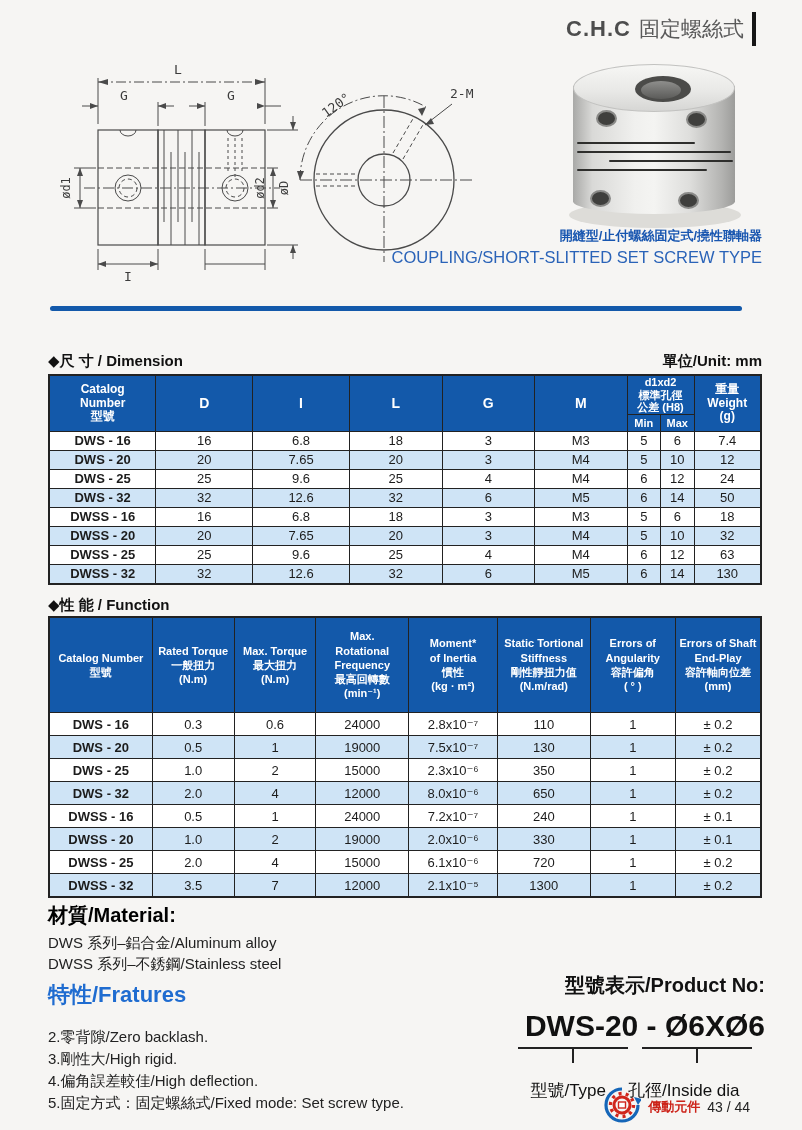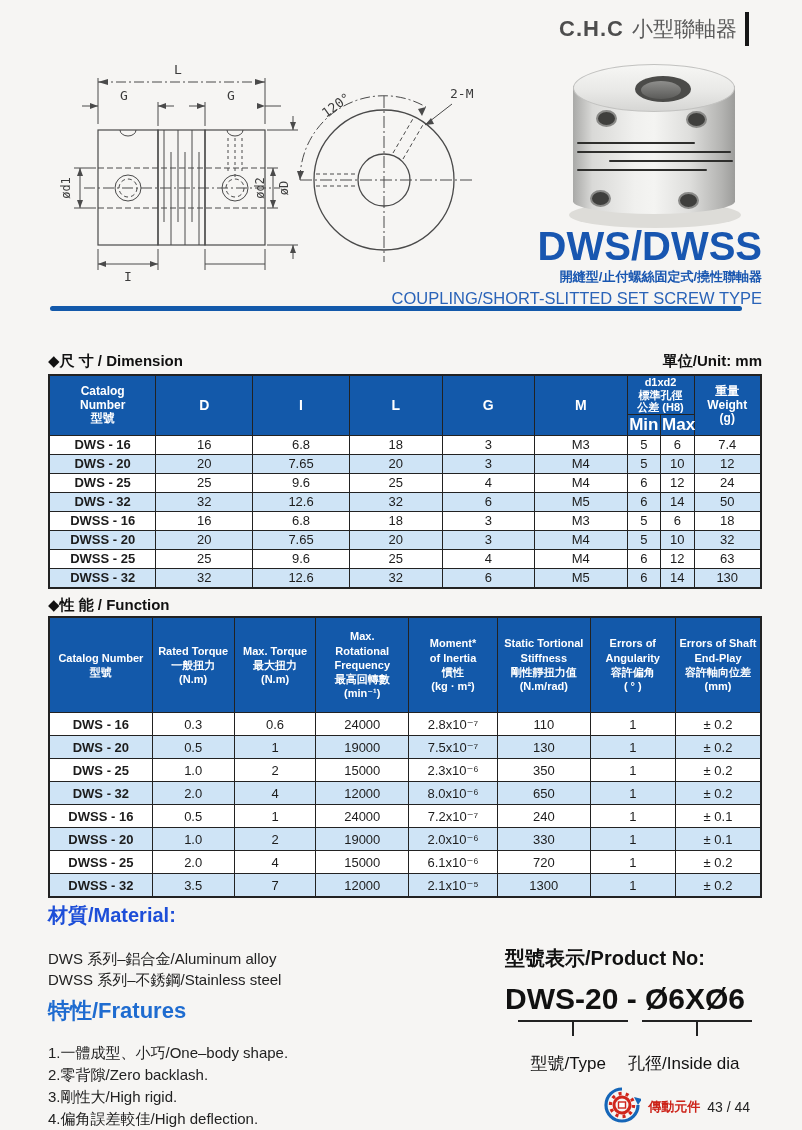--- a/index.html
+++ b/index.html
@@ -3,21 +3,21 @@
 <meta charset="utf-8">
 <style>
   html,body{margin:0;padding:0;}
   body{
     width:802px;height:1130px;position:relative;overflow:hidden;
     background:#f6f5f3;
     font-family:"Liberation Sans","DejaVu Sans",sans-serif;
     color:#1c1c1c;
   }
   
-  .brand{position:absolute;top:12px;right:53px;display:flex;align-items:center;gap:8px;}
+  .brand{position:absolute;top:12px;right:46px;display:flex;align-items:center;gap:8px;}
   .brand .chc{font-size:22px;font-weight:bold;color:#4d4d4d;letter-spacing:1px;}
   .brand .cat{font-size:21px;color:#5a5a5a;}
   .brand .bar{width:4px;height:34px;background:#161616;}
   
   .drawing{position:absolute;}
   .d-side{left:60px;top:60px;}
   .d-front{left:292px;top:76px;}
   svg text{font-family:"DejaVu Sans Mono","Liberation Sans",monospace;fill:#3c3c3c;}
   
   .photo{position:absolute;left:563px;top:50px;width:185px;height:178px;}
@@ -51,51 +51,51 @@
   .tw-func{top:616px;}
   table.tbl{border-collapse:collapse;width:100%;table-layout:fixed;border:2px solid #222;}
   .tbl th,.tbl td{border:1px solid #222;text-align:center;vertical-align:middle;padding:0 1px;}
   .tbl thead th{background:#1359aa;color:#fff;font-weight:bold;}
   .tbl tbody tr:nth-child(odd) td{background:#ffffff;}
   .tbl tbody tr:nth-child(even) td{background:#cfe4f6;}
   .tbl tbody td{font-size:13px;color:#1c1c1c;}
   .tbl tbody td:first-child{font-weight:bold;}
   .dim-tbl thead th{font-size:14px;}
   .dim-tbl th.multi{font-size:12px;line-height:1.15;font-weight:bold;}
-  .dim-tbl th.sub{font-size:17px;height:16px;}
+  .dim-tbl th.sub{font-size:11px;height:16px;}
   .dim-tbl th.main{height:32px;}
   .dim-tbl tbody td{height:18px;}
   .func-tbl thead th{font-size:11px;line-height:1.3;padding:3px 1px;height:88px;}
   .func-tbl tbody td{height:22px;}
   
   .material{position:absolute;left:48px;top:902px;}
-  .material .mh{font-size:20px;font-weight:bold;color:#1d4ed8;margin-bottom:19px;}
+  .material .mh{font-size:20px;font-weight:bold;color:#000000;margin-bottom:3px;}
   .material .ml{font-size:15px;color:#222;line-height:21px;}
   .features-h{font-size:22px;color:#1f6cd0;margin-top:6px;margin-bottom:16px;font-weight:bold;}
   .features div{font-size:15px;color:#222;line-height:22px;}
   
-  .prodno{position:absolute;left:505px;top:945px;width:260px;text-align:left;}
+  .prodno{position:absolute;left:505px;top:972px;width:260px;text-align:right;}
   .prodno .ph{font-size:20px;font-weight:bold;color:#111;}
   .prodno .code{font-size:30px;font-weight:bold;color:#111;margin-top:10px;white-space:nowrap;}
   .prodno .ulrow{display:flex;justify-content:center;gap:14px;margin-top:4px;}
   .prodno .ul{width:110px;border-top:2px solid #222;position:relative;height:16px;}
   .prodno .ul::after{content:"";position:absolute;left:50%;top:0;width:2px;height:14px;background:#222;margin-left:-1px;}
   .prodno .lblrow{display:flex;justify-content:center;gap:22px;margin-top:14px;}
   .prodno .lblrow span{font-size:17px;color:#111;}
   
   .footer{position:absolute;right:52px;top:1086px;display:flex;align-items:center;gap:7px;}
   .footer .ftext{font-size:13px;font-weight:bold;color:#cc2218;}
   .footer .fpage{font-size:14px;color:#222;}
 </style>
 </head>
 <body>
 
 <div class="brand">
   <span class="chc">C.H.C</span>
-  <span class="cat">小型聯軸器</span>
+  <span class="cat">固定螺絲式</span>
   <span class="bar"></span>
 </div>
 
 <div class="drawing d-side">
 <svg width="242" height="224" viewBox="0 0 242 224">
   <g stroke="#4a4a4a" fill="none" stroke-width="1.2">
     <rect x="38" y="70" width="60" height="115"></rect>
     <rect x="145" y="70" width="60" height="115"></rect>
     <rect x="98" y="70" width="47" height="115"></rect>
   </g>
@@ -189,21 +189,20 @@
   <div class="screw" style="left:123px;top:61px;"></div>
   <div class="screw" style="left:27px;top:140px;"></div>
   <div class="screw" style="left:115px;top:142px;"></div>
   <div class="slit" style="left:14px;top:92px;width:118px;"></div>
   <div class="slit" style="left:14px;top:101px;width:154px;"></div>
   <div class="slit" style="left:46px;top:110px;width:124px;"></div>
   <div class="slit" style="left:14px;top:119px;width:130px;"></div>
 </div>
 
 <div class="titleblock">
-  <div class="model">DWS/DWSS</div>
   <div class="zh">開縫型/止付螺絲固定式/撓性聯軸器</div>
   <div class="en">COUPLING/SHORT-SLITTED SET SCREW TYPE</div>
 </div>
 <div class="divider"></div>
 
 <div class="sec-head sec-dim">
   <span>◆尺 寸 / Dimension</span>
   <span>單位/Unit: mm</span>
 </div>
 <div class="tblwrap tw-dim">
@@ -439,21 +438,20 @@
       </tbody>
   </table>
 </div>
 
 <div class="material">
   <div class="mh">材質/Material:</div>
   <div class="ml">DWS 系列–鋁合金/Aluminum  alloy</div>
   <div class="ml">DWSS 系列–不銹鋼/Stainless  steel</div>
   <div class="features-h">特性/Fratures</div>
   <div class="features">
-    <div>1.一體成型、小巧/One–body shape.</div>
     <div>2.零背隙/Zero backlash.</div>
     <div>3.剛性大/High rigid.</div>
     <div>4.偏角誤差較佳/High deflection.</div>
     <div>5.固定方式：固定螺絲式/Fixed mode: Set screw type.</div>
   </div>
 </div>
 
 <div class="prodno">
   <div class="ph">型號表示/Product No:</div>
   <div class="code">DWS-20 - Ø6XØ6</div>

